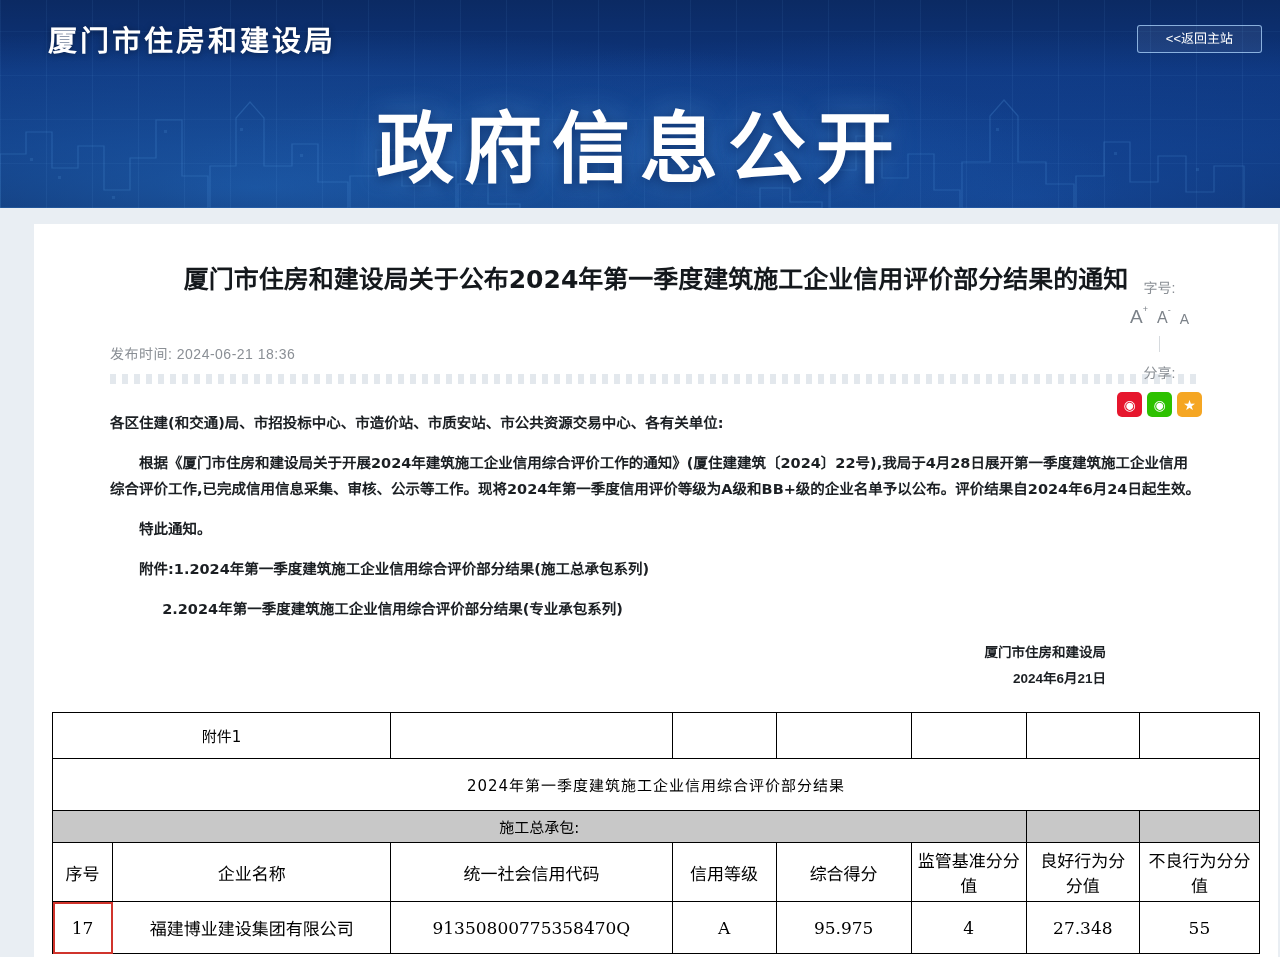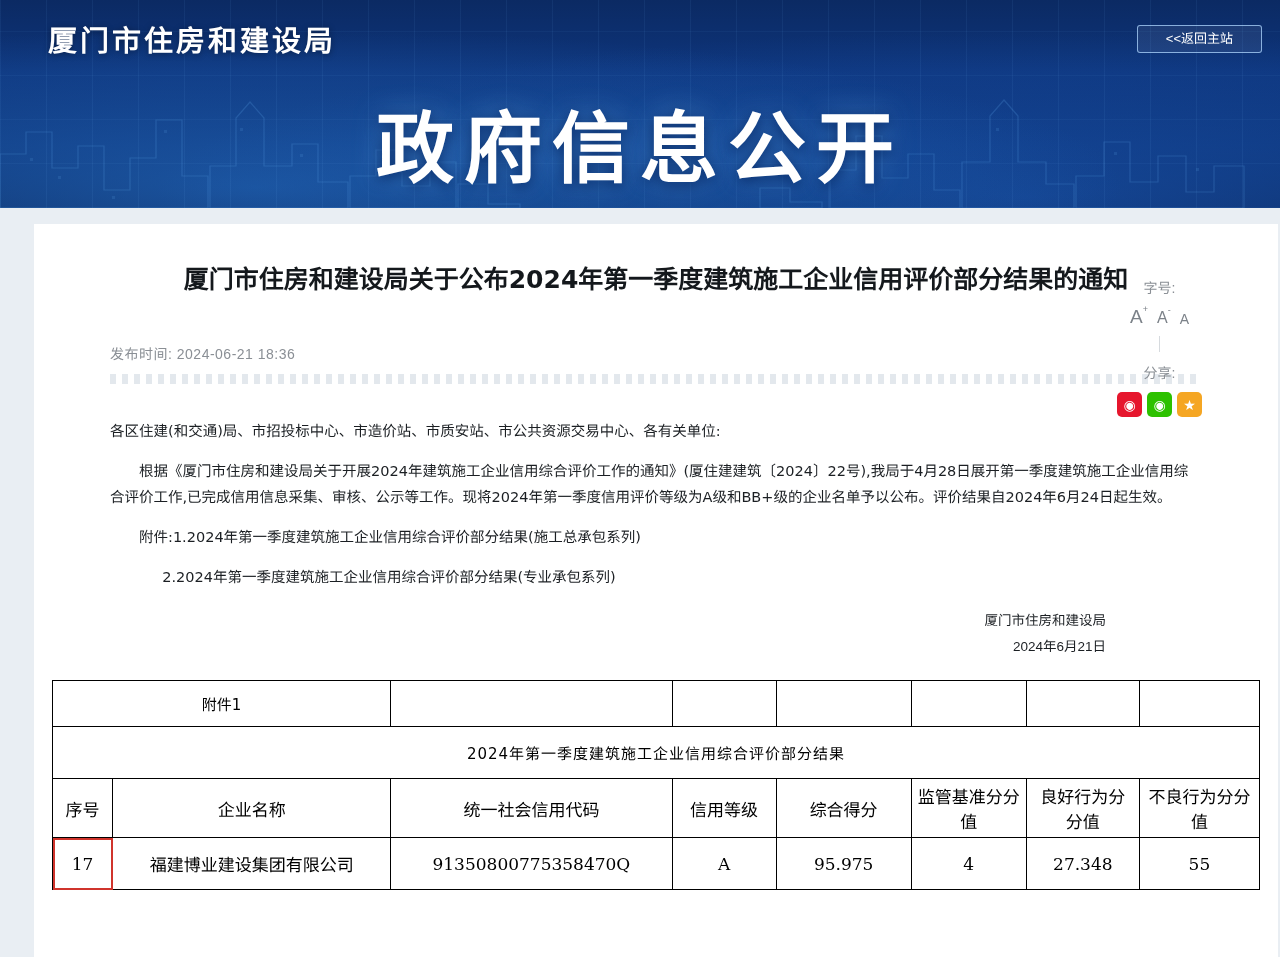--- a/index.html
+++ b/index.html
@@ -158,22 +158,23 @@
 
   .divider-dash {
     width: 1092px;
     margin: 14px auto 0 auto;
     height: 10px;
     background: repeating-linear-gradient(90deg,#e3e8ed 0 6px, #ffffff 6px 12px);
   }
 
   .article {
     width: 1092px;
-    margin: 34px auto 0 auto;
+    margin: 26px auto 0 auto;
     color: #1b1f23;
+    font-weight: bold;
   }
   .article p {
     font-size: 14.5px;
     line-height: 26px;
     margin-bottom: 14px;
     font-family: "DejaVu Sans", "Liberation Sans", sans-serif;
   }
   .p-indent { text-indent: 2em; }
   .p-small { font-size: 13.5px; }
   .p-att { text-indent: 2em; font-size: 13.5px; line-height: 25px; margin-bottom: 6px; }
@@ -300,20 +301,21 @@
           <span class="sicon fav">★</span>
         </span>
       </div>
     </div>
 
     <div class="divider-dash"></div>
 
     <div class="article">
       <p>各区住建(和交通)局、市招投标中心、市造价站、市质安站、市公共资源交易中心、各有关单位:</p>
       <p class="p-indent p-small">根据《厦门市住房和建设局关于开展2024年建筑施工企业信用综合评价工作的通知》(厦住建建筑〔2024〕22号),我局于4月28日展开第一季度建筑施工企业信用综合评价工作,已完成信用信息采集、审核、公示等工作。现将2024年第一季度信用评价等级为A级和BB+级的企业名单予以公布。评价结果自2024年6月24日起生效。</p>
+      <p class="p-indent p-small">特此通知。</p>
       <p class="p-att">附件:1.2024年第一季度建筑施工企业信用综合评价部分结果(施工总承包系列)</p>
       <p class="p-att" style="text-indent:3.6em">2.2024年第一季度建筑施工企业信用综合评价部分结果(专业承包系列)</p>
       <div class="signature">
         <div>厦门市住房和建设局</div>
         <div>2024年6月21日</div>
       </div>
     </div>
 
     <div class="tbl-wrap">
       <table class="result">
@@ -333,20 +335,25 @@
             <td class="blank-cell"></td>
             <td class="blank-cell"></td>
             <td class="blank-cell"></td>
             <td class="blank-cell"></td>
             <td class="blank-cell"></td>
             <td class="blank-cell"></td>
           </tr>
           <tr>
             <td class="big-title" colspan="8">2024年第一季度建筑施工企业信用综合评价部分结果</td>
           </tr>
+          <tr>
+            <td class="sub-head" colspan="6">施工总承包:</td>
+            <td class="sub-head"></td>
+            <td class="sub-head"></td>
+          </tr>
           <tr class="col-head">
             <td>序号</td>
             <td>企业名称</td>
             <td>统一社会信用代码</td>
             <td>信用等级</td>
             <td>综合得分</td>
             <td>监管基准分分值</td>
             <td>良好行为分分值</td>
             <td>不良行为分分值</td>
           </tr>

